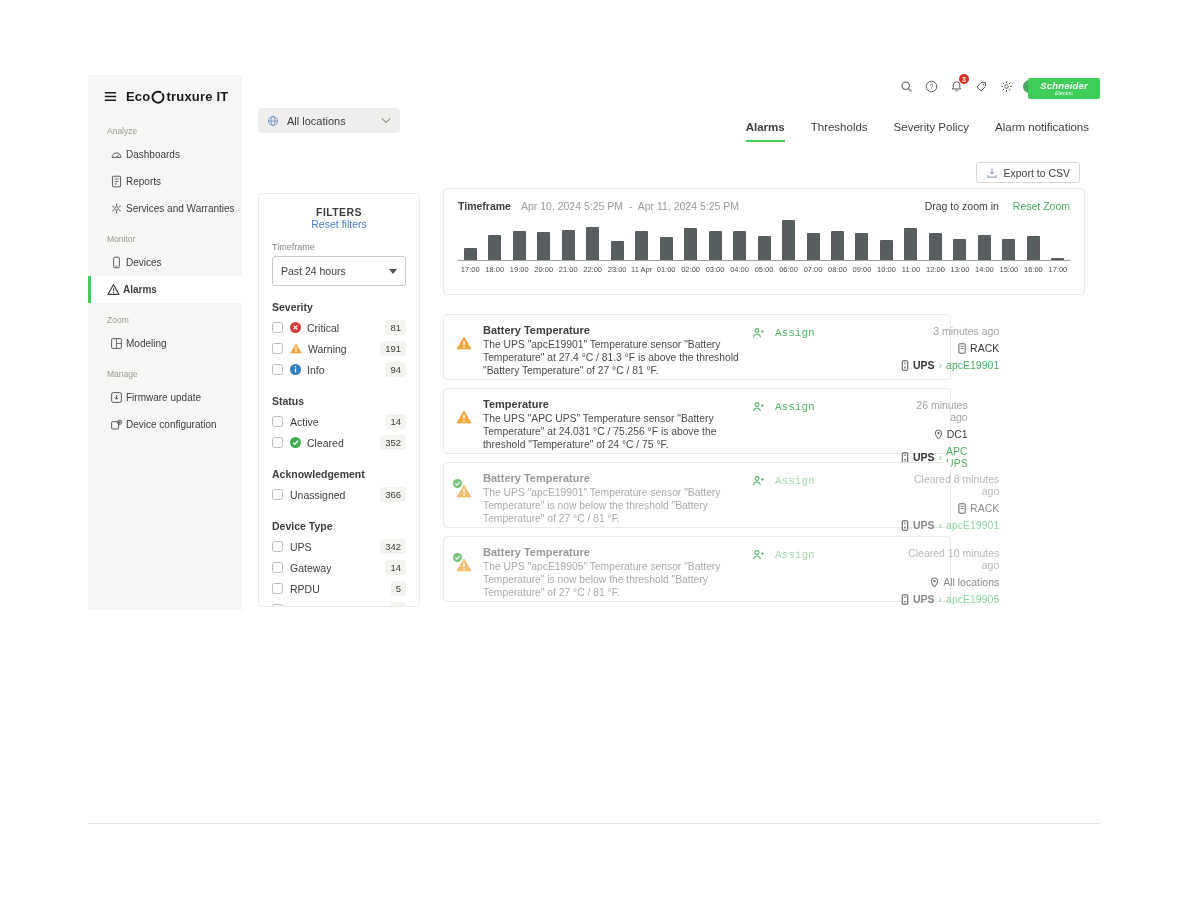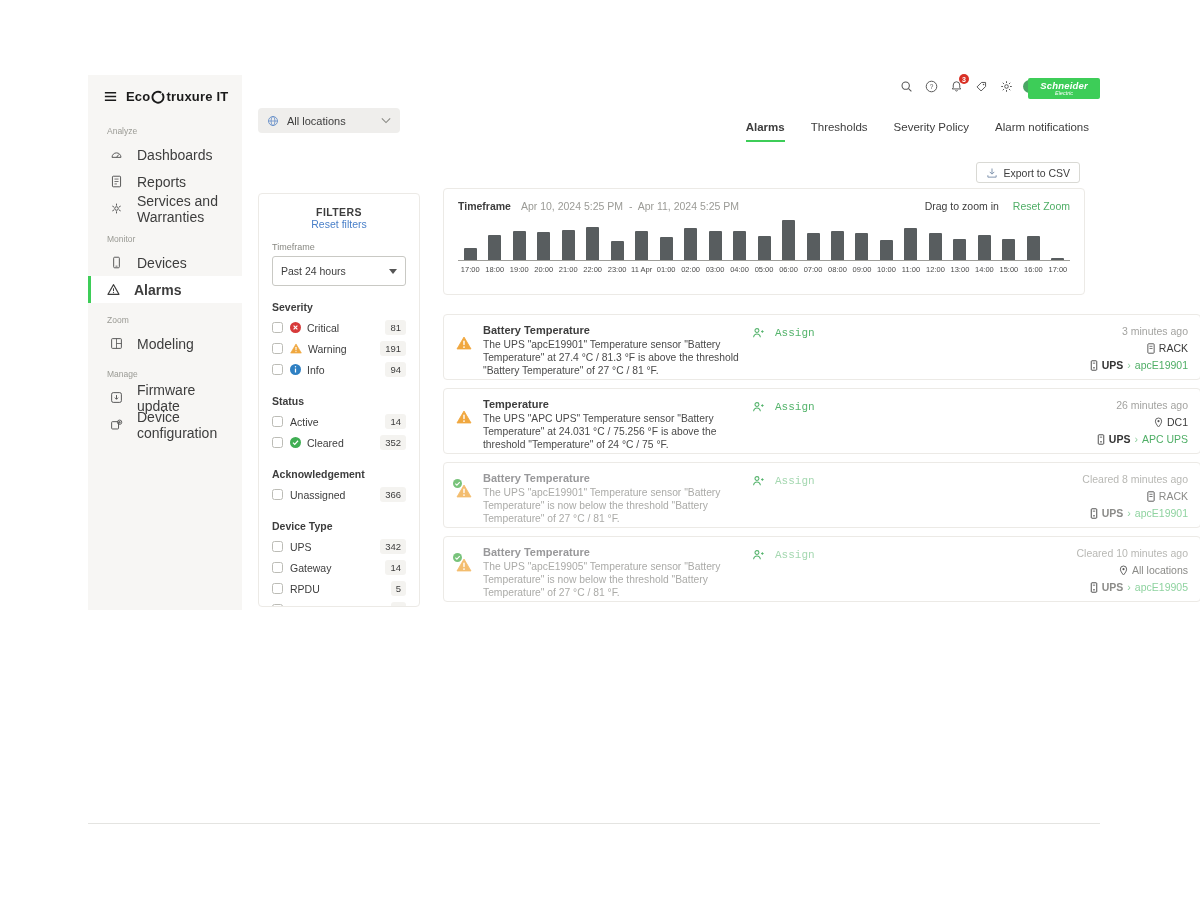--- a/index.html
+++ b/index.html
@@ -7,21 +7,21 @@
   .page { position:relative; width:1200px; height:900px; background:#fff; }
   .app { position:absolute; left:88px; top:75px; width:1012px; height:535px; display:flex; }
   .page-edge { position:absolute; left:88px; top:823px; width:1012px; border-top:1px solid #e4e4e1; }
 
   
   .sidebar { width:154px; background:#f7f6f4; padding-top:10px; flex-shrink:0; }
   .logo-row { display:flex; align-items:center; gap:8px; padding:4px 0 10px 15px; }
   .logo-text { font-size:13px; font-weight:bold; color:#1a1a1a; letter-spacing:.2px; display:flex; align-items:center; }
   .side-sec { margin-top:6px; }
   .side-label { font-size:8.5px; color:#9a9a94; padding:6px 0 5px 19px; }
-  .side-item { display:flex; align-items:center; gap:14px; height:27px; padding-left:19px; font-size:14px; color:#3d3d3d; cursor:pointer; border-left:3px solid transparent; }
+  .side-item { display:flex; align-items:center; gap:3px; height:27px; padding-left:19px; font-size:10px; color:#3d3d3d; cursor:pointer; border-left:3px solid transparent; }
   .side-item.active { background:#ffffff; border-left:3px solid #3dcd58; font-weight:bold; padding-left:16px; }
   .ic { display:inline-flex; align-items:center; justify-content:center; }
   .ic svg { display:block; }
 
   
   .main { position:relative; flex:1; background:#fff; }
 
   .header-icons { position:absolute; top:3px; right:86px; display:flex; align-items:center; gap:9px; }
   .hicon { position:relative; width:16px; height:16px; display:inline-flex; align-items:center; justify-content:center; cursor:pointer; }
   .badge { position:absolute; top:-4px; right:-5px; background:#d93025; color:#fff; font-size:7px; font-weight:bold; width:10px; height:10px; border-radius:50%; display:flex; align-items:center; justify-content:center; }
@@ -62,21 +62,21 @@
   .drag-hint { color:#3d3d3d; font-size:10.5px; }
   .reset-zoom { color:#4fae66; font-size:10.5px; cursor:pointer; }
   .chart { margin-top:9px; }
   .bars { display:flex; align-items:flex-end; height:40px; border-bottom:1px solid #9d9d99; }
   .bar-col { flex:1; display:flex; justify-content:center; align-items:flex-end; height:100%; }
   .bar { width:13px; background:#585d5f; border-radius:1px 1px 0 0; }
   .xlabels { display:flex; }
   .xlabel { flex:1; text-align:center; font-size:7.5px; color:#4a4a4a; padding-top:4px; white-space:nowrap; }
 
   
-  .alarm-list { position:absolute; left:201px; top:239px; width:758px; display:flex; flex-direction:column; gap:8px; }
+  .alarm-list { position:absolute; left:201px; top:239px; width:508px; display:flex; flex-direction:column; gap:8px; }
   .alarm-card { border:1px solid #eceae6; border-radius:4px; background:#fff; height:66px; display:flex; padding:9px 12px; gap:9px; }
   .sev-wrap { width:18px; position:relative; padding-top:12px; flex-shrink:0; }
   .clr-badge { position:absolute; left:-3px; top:7px; }
   .alarm-text { width:260px; flex-shrink:0; }
   .alarm-title { font-size:11px; font-weight:bold; color:#3d3d3d; margin-bottom:2px; }
   .alarm-desc { font-size:10.3px; color:#4a4a4a; line-height:1.27; }
   .assign-col { width:140px; flex-shrink:0; padding-top:1px; }
   .assign-link { display:inline-flex; align-items:center; gap:11px; font-size:11px; color:#55b46c; cursor:pointer;font-family:Liberation Mono, monospace; }
   .meta-col { flex:1; text-align:right; padding-top:1px; }
   .meta-time { font-size:10.5px; color:#a3a3a0; margin-bottom:5px; }

